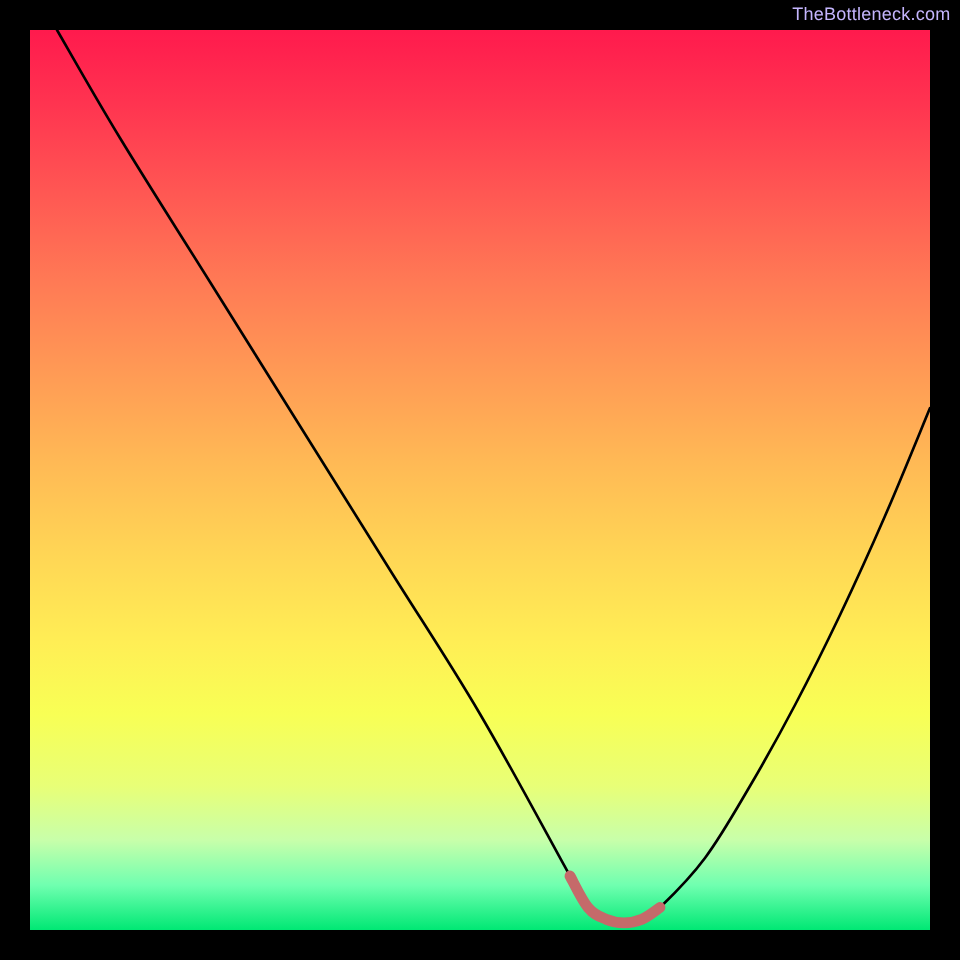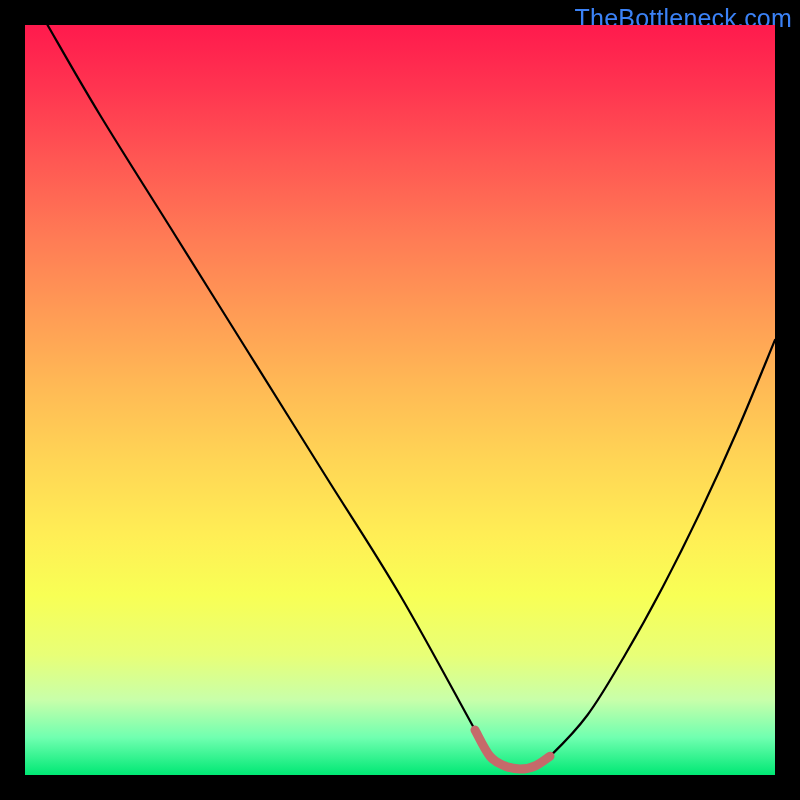--- a/index.html
+++ b/index.html
@@ -38,22 +38,22 @@
     top: 0;
     width: 750px;
     height: 750px;
     display: block;
   }
   .watermark {
     position: absolute;
     top: 4px;
     right: 8px;
     font-family: Arial, Helvetica, sans-serif;
-    font-size: 25px;
-    color: #3b82f6;
+    font-size: 15px;
+    color: #c4b5fd;
     letter-spacing: 0.2px;
   }
 </style>
 </head>
 <body>
 
 <div class="chart-container">
   <div class="watermark">TheBottleneck.com</div>
   <div class="plot-area">
     <svg class="curve-svg" viewBox="0 0 750 750" preserveAspectRatio="none">

